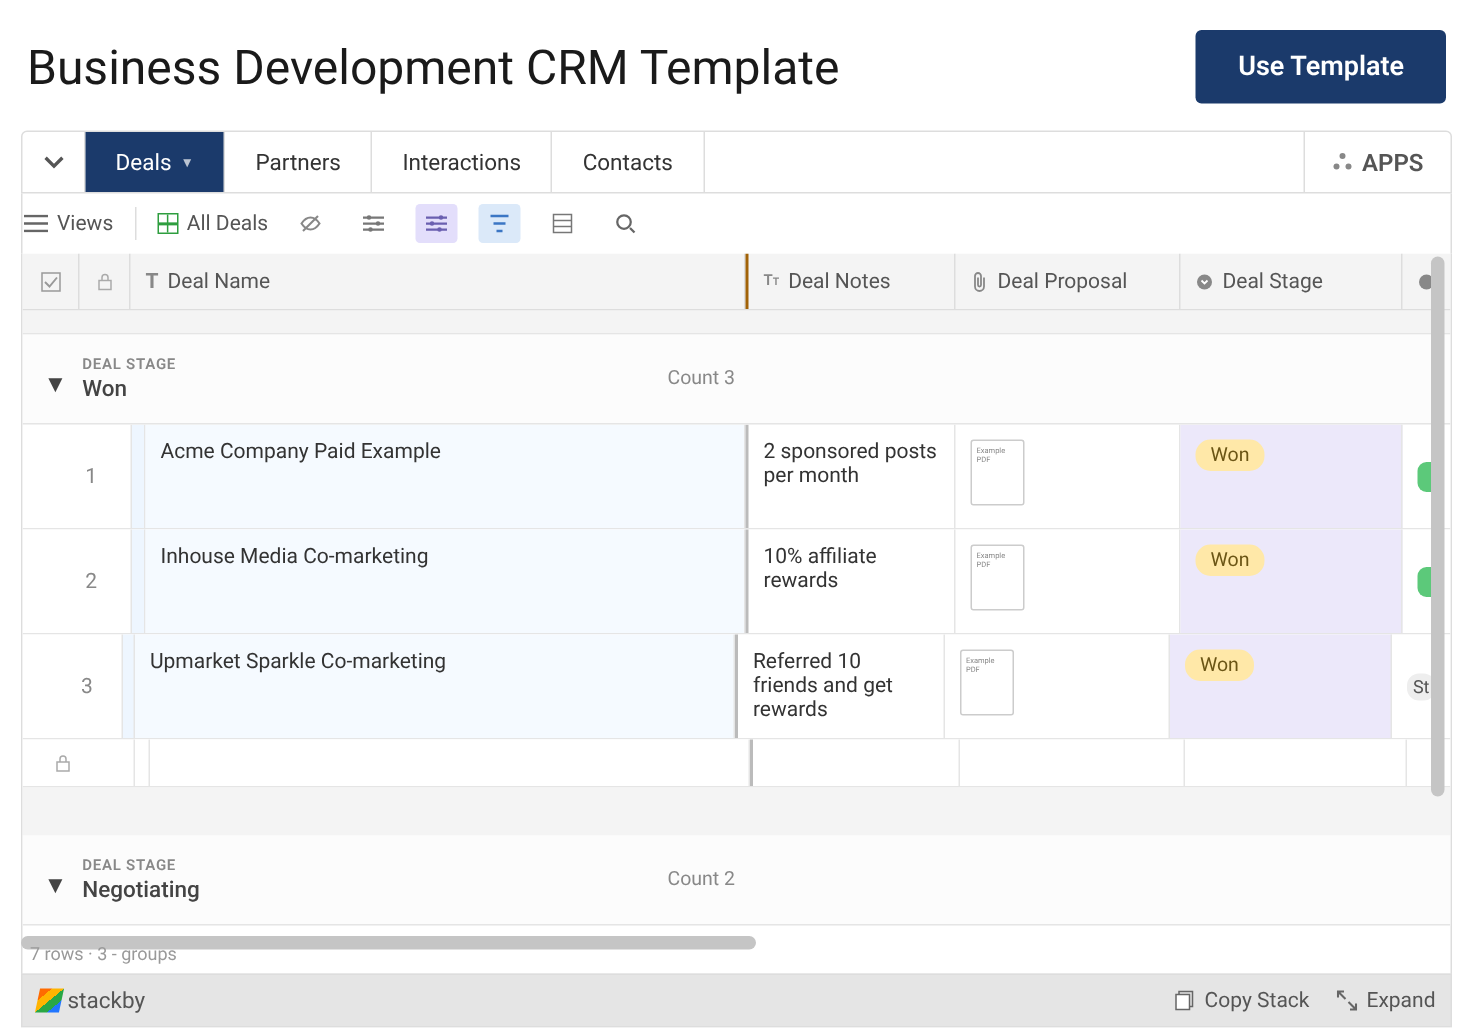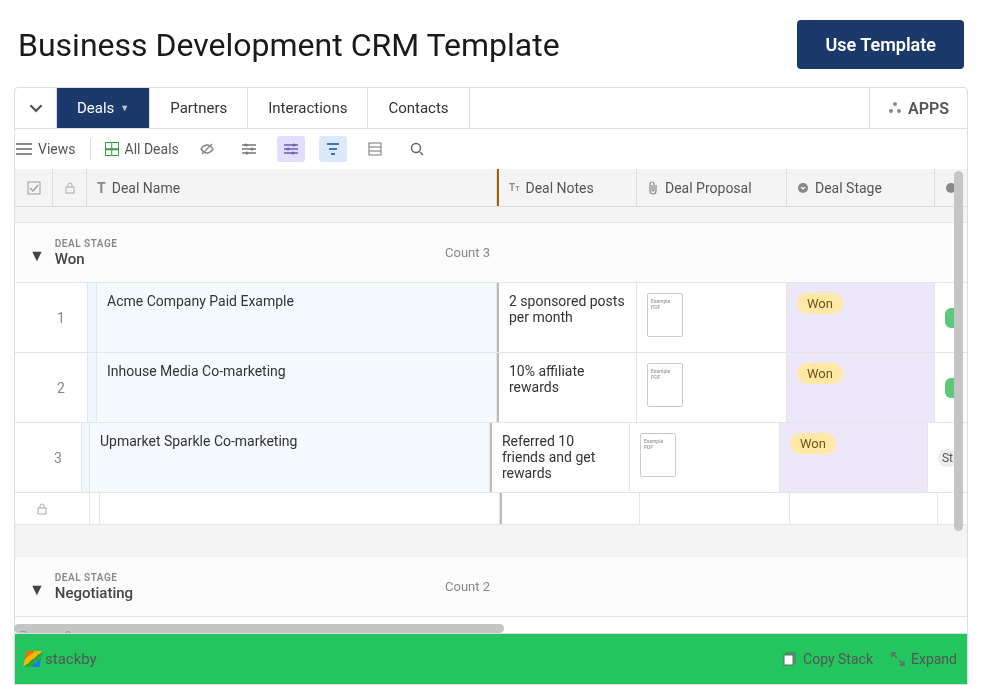--- a/index.html
+++ b/index.html
@@ -51,21 +51,21 @@
 .clast{flex:0 0 20px;align-items:center;border-right:none}
 .doc-thumb{width:36px;height:44px;border:1px solid #ccc;border-radius:2px;background:#fff;font-size:5px;color:#888;padding:4px 3px;line-height:1.2}
 .stage-pill{background:#ffe8a8;color:#6b5515;padding:3px 10px;border-radius:10px;font-size:13px}
 .green-dot{width:12px;height:20px;background:#5cc97a;border-radius:6px 0 0 6px}
 .st-chip{background:#eee;color:#555;padding:2px 4px;border-radius:8px;font-size:12px}
 .lock-row{display:flex;height:32px;border-bottom:1px solid #e5e5e5;background:#fff}
 .lock-row .cell{align-items:center}
 .scrollbar{position:absolute;right:4px;top:2px;width:9px;height:360px;background:#c5c5c5;border-radius:5px}
 .hscroll{position:absolute;left:0;bottom:52px;height:9px;width:490px;background:#c5c5c5;border-radius:5px;margin-left:14px}
 .status-line{position:absolute;bottom:42px;left:20px;font-size:12px;color:#999}
-.footer{position:absolute;bottom:0;left:14px;right:14px;height:52px;border:1px solid #ddd;display:flex;align-items:center;padding:0 10px;background:#22c55e}
+.footer{position:absolute;bottom:0;left:14px;right:14px;height:36px;border:1px solid #ddd;display:flex;align-items:center;padding:0 10px;background:#e5e5e5}
 .brand{display:flex;align-items:center;gap:4px;font-size:15px;color:#555}
 .brand-logo{width:16px;height:16px;background:linear-gradient(135deg,#ff6b00 0 25%,#ffb400 25% 50%,#29a745 50% 75%,#2176ff 75%);transform:skewX(-12deg)}
 .foot-right{margin-left:auto;display:flex;gap:18px;color:#555;font-size:14px}
 .foot-btn{display:flex;align-items:center;gap:6px;cursor:pointer}
 svg{display:block}
 </style>
 </head>
 <body>
 
 <div class="header">

